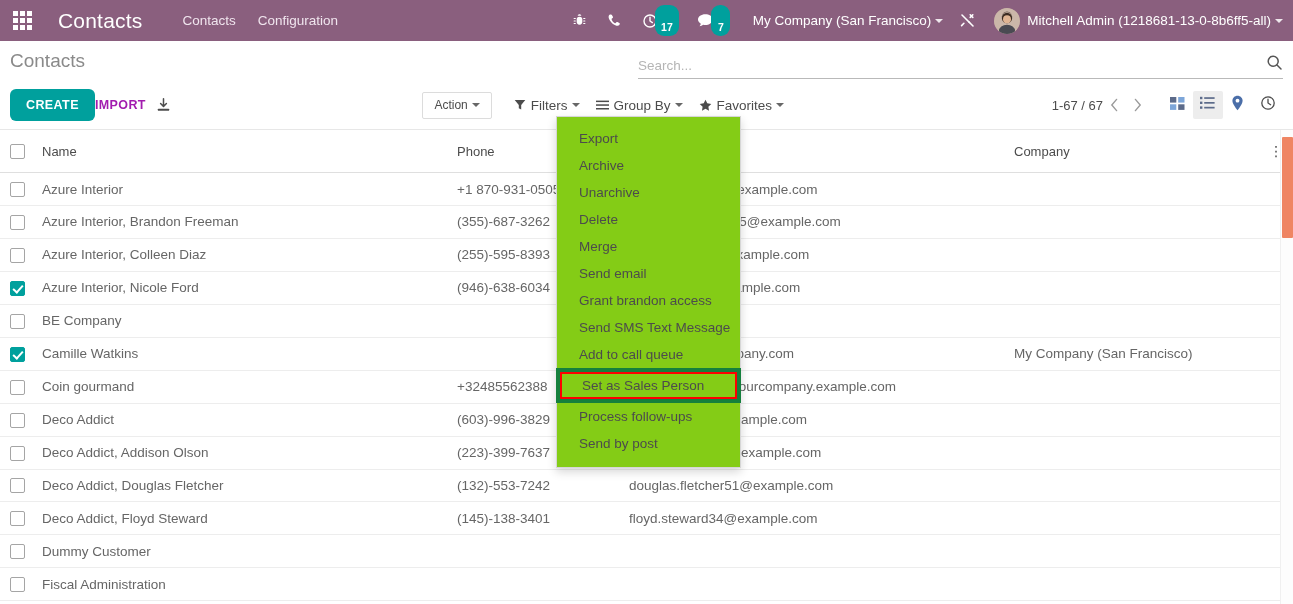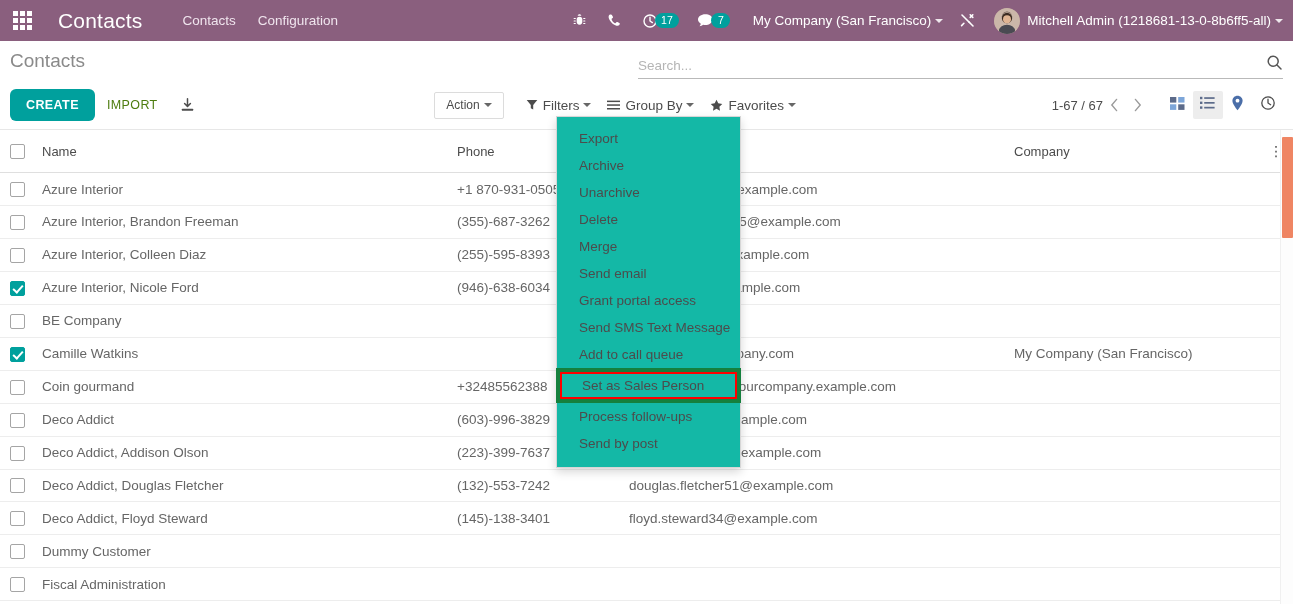--- a/index.html
+++ b/index.html
@@ -29,22 +29,22 @@
   .menu-link {
     font-size: 13.5px; color: #f0e5ee; margin-right: 22px;
     cursor: pointer; white-space: nowrap;
   }
   .nav-spacer { flex: 1; }
   .nav-icon {
     display: flex; align-items: center; justify-content: center;
     position: relative; cursor: pointer; margin: 0 10px; color: #fff;
   }
   .nav-badge {
-    background: #00A09D; color: #fff; font-size: 10.5px; font-weight: normal;
-    border-radius: 9px; padding: 1px 6px 2px 6px; margin-left: -3px;
+    background: #00A09D; color: #fff; font-size: 10.5px; font-weight: bold;
+    border-radius: 9px; padding: 16px 6px 2px 6px; margin-left: -3px;
     line-height: 1.15; min-width: 19px; text-align: right;
   }
   .counter-group { display: flex; align-items: center; margin: 0 9px; cursor: pointer; }
   .company-name {
     font-size: 13.5px; color: #fff; margin: 0 6px 0 14px;
     cursor: pointer; white-space: nowrap;
   }
   .caret { display:inline-block; width:0; height:0; border-left:4px solid transparent;
            border-right:4px solid transparent; border-top:4px solid currentColor;
            vertical-align: middle; margin-left: 4px; opacity:.85; }
@@ -79,22 +79,22 @@
   .search-icon-btn { padding-bottom: 3px; cursor: pointer; color: #555; }
 
   .cp-row2 { display: flex; align-items: center; height: 48px; }
   .btn-create {
     background: #00A09D; color: #fff; border: 0; font-size: 12.5px;
     font-weight: bold; letter-spacing: .4px; padding: 9px 16px;
     cursor: pointer; font-family: "Liberation Sans", sans-serif;
     border-radius: 6px;
   }
   .btn-import {
-    background: transparent; border: 0; color: #4d7c0f; font-size: 12.5px;
-    font-weight: normal; letter-spacing: .4px; padding: 9px 12px;
+    background: transparent; border: 0; color: #a21caf; font-size: 12.5px;
+    font-weight: bold; letter-spacing: .4px; padding: 9px 0;
     cursor: pointer; font-family: "Liberation Sans", sans-serif;
   }
   .icon-download { margin-left: 10px; cursor: pointer; color: #4d4d4d; display:flex; }
 
   .cp-mid { margin-left: auto; display: flex; align-items: center; }
   .action-btn {
     border: 1px solid #dcdcdc; background: #fff; color: #4c4c4c;
     font-size: 12px; padding: 5px 11px 6px 11px; cursor: pointer;
     font-family: "Liberation Sans", sans-serif; border-radius: 2px;
     white-space: nowrap;
@@ -154,21 +154,21 @@
     border-width: 0 2px 2px 0; transform: rotate(42deg);
   }
   .optional-dots {
     color: #4c4c4c; font-size: 14px; cursor: pointer; line-height: .8;
     text-align: center;
   }
 
   
   .dropdown-menu {
     position: absolute; left: 556px; top: 116px; width: 185px;
-    background: #14b8a6; border: 1px solid #d6d6d6;
+    background: #84cc16; border: 1px solid #d6d6d6;
     box-shadow: 0 4px 9px rgba(0,0,0,.16); z-index: 70;
     padding: 8px 0 10px 0;
   }
   .dd-item {
     font-size: 13.5px; color: #4c4c4c; padding: 6px 10px 6px 22px;
     cursor: pointer; white-space: nowrap; position: relative;
   }
   .dd-item.highlighted {
     box-shadow: 0 0 0 2px #ff0000 inset;
     border: 4px solid #15803d;
@@ -521,19 +521,19 @@
   </div>
 </div>
 
 <div class="dropdown-menu" id="action-menu">
     <div class="dd-item">Export</div>
     <div class="dd-item">Archive</div>
     <div class="dd-item">Unarchive</div>
     <div class="dd-item">Delete</div>
     <div class="dd-item">Merge</div>
     <div class="dd-item">Send email</div>
-    <div class="dd-item">Grant portal access</div>
+    <div class="dd-item">Grant brandon access</div>
     <div class="dd-item">Send SMS Text Message</div>
     <div class="dd-item">Add to call queue</div>
     <div class="dd-item highlighted">Set as Sales Person</div>
     <div class="dd-item">Process follow-ups</div>
     <div class="dd-item">Send by post</div>
   </div>
 
 </body></html>

